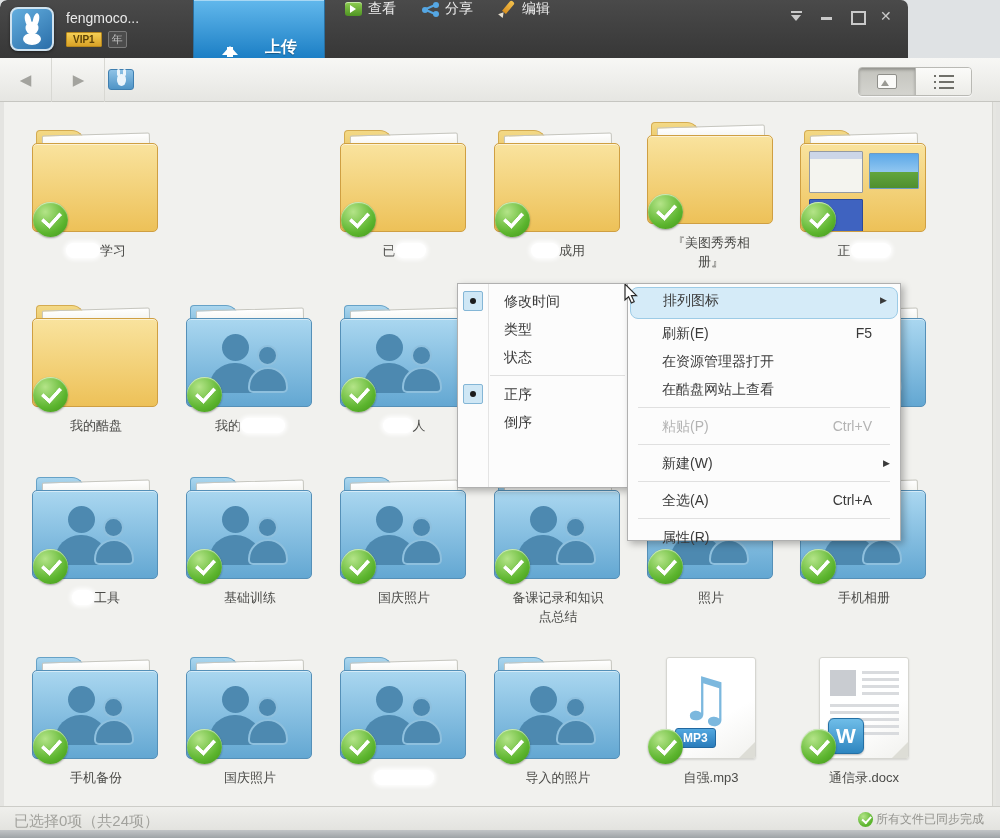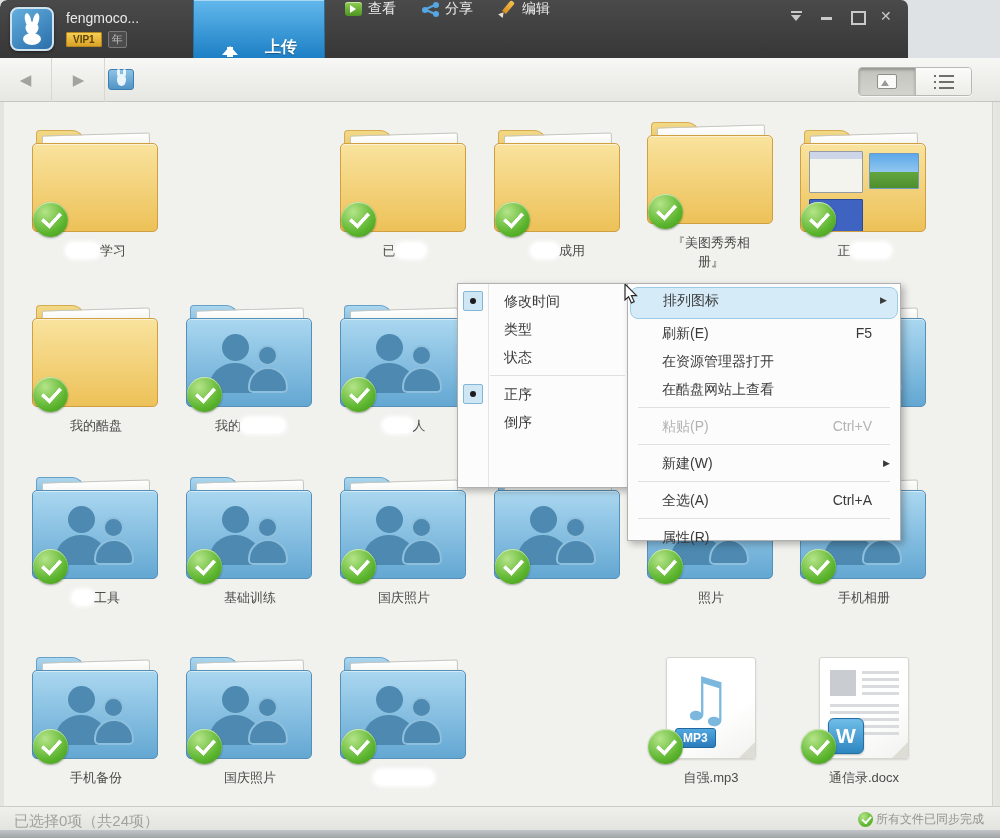--- a/index.html
+++ b/index.html
@@ -466,20 +466,21 @@
               <span class="people">
                 <i class="pb-torso"></i>
                 <i class="pb-head"></i>
                 <i class="ps-torso"></i>
                 <i class="ps-head"></i>
               </span>
             </span>
           </div>
       <span class="sync-badge"></span>
         </div>
+      <div class="label">备课记录和知识点总结</div>
     </div>
     <div class="cell" style="left:632px;top:375px">
       <div class="icon-wrap">
           <div class="folder blue">
             <span class="f-tab"></span>
             <span class="f-paper"></span>
         <span class="f-body">
               <span class="people">
                 <i class="pb-torso"></i>
                 <i class="pb-head"></i>
@@ -557,20 +558,38 @@
                 <i class="pb-torso"></i>
                 <i class="pb-head"></i>
                 <i class="ps-torso"></i>
                 <i class="ps-head"></i>
               </span>
             </span>
           </div>
       <span class="sync-badge"></span>
         </div>
       <div class="label"><span class="patch w60"></span><span></span></div>
+    </div>
+    <div class="cell" style="left:479px;top:555px">
+      <div class="icon-wrap">
+          <div class="folder blue">
+            <span class="f-tab"></span>
+            <span class="f-paper"></span>
+        <span class="f-body">
+              <span class="people">
+                <i class="pb-torso"></i>
+                <i class="pb-head"></i>
+                <i class="ps-torso"></i>
+                <i class="ps-head"></i>
+              </span>
+            </span>
+          </div>
+      <span class="sync-badge"></span>
+        </div>
+      <div class="label">导入的照片</div>
     </div>
     <div class="cell" style="left:632px;top:555px">
       <div class="icon-wrap">
           <div class="page">
         <span class="music-note">♫</span>
         <span class="page-fold"></span>
         <span class="fmt-badge">MP3</span>
           </div>
       <span class="sync-badge"></span>
         </div>

